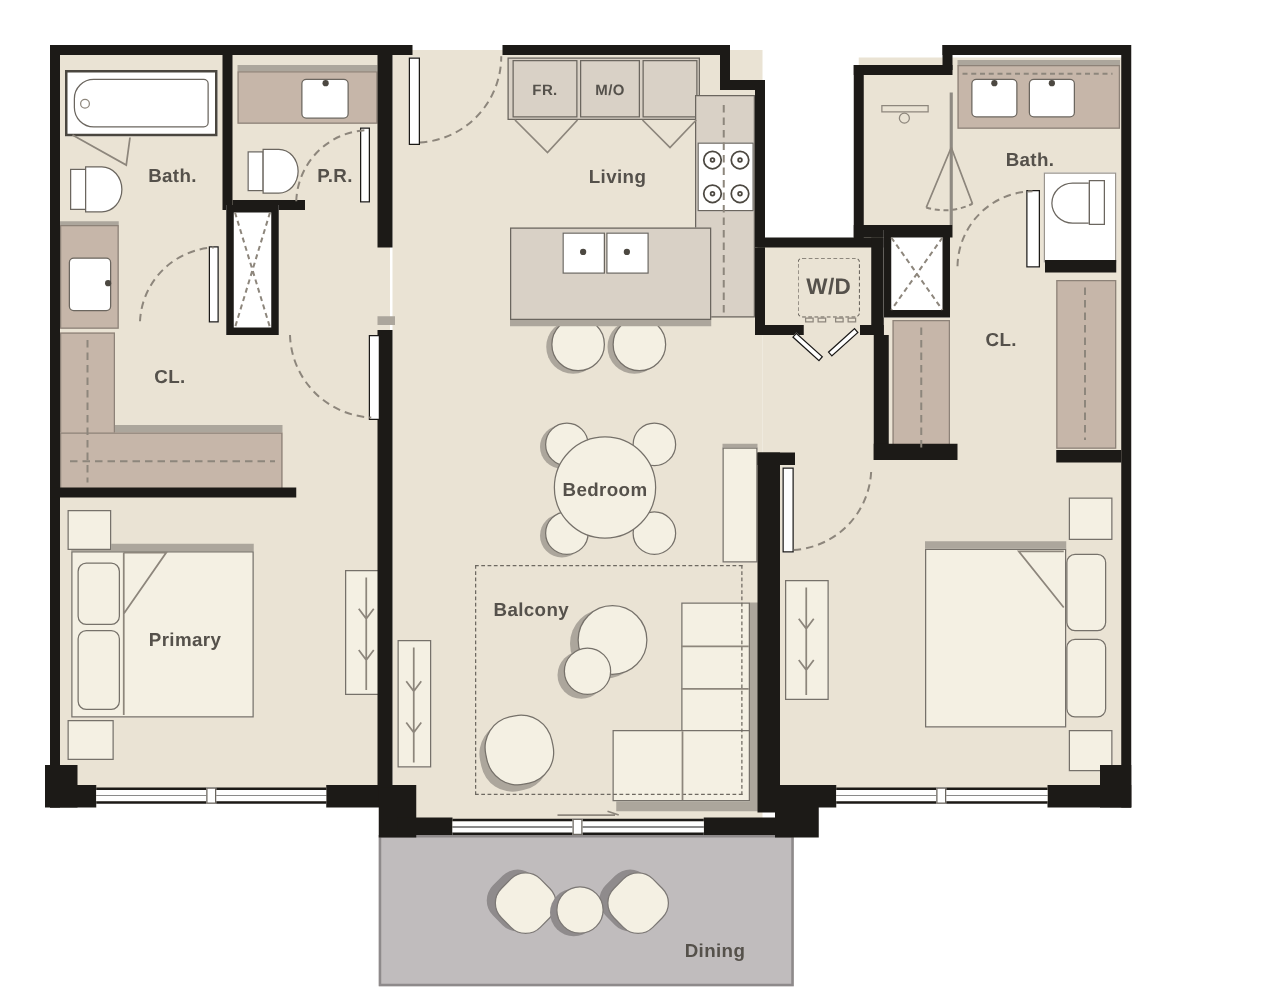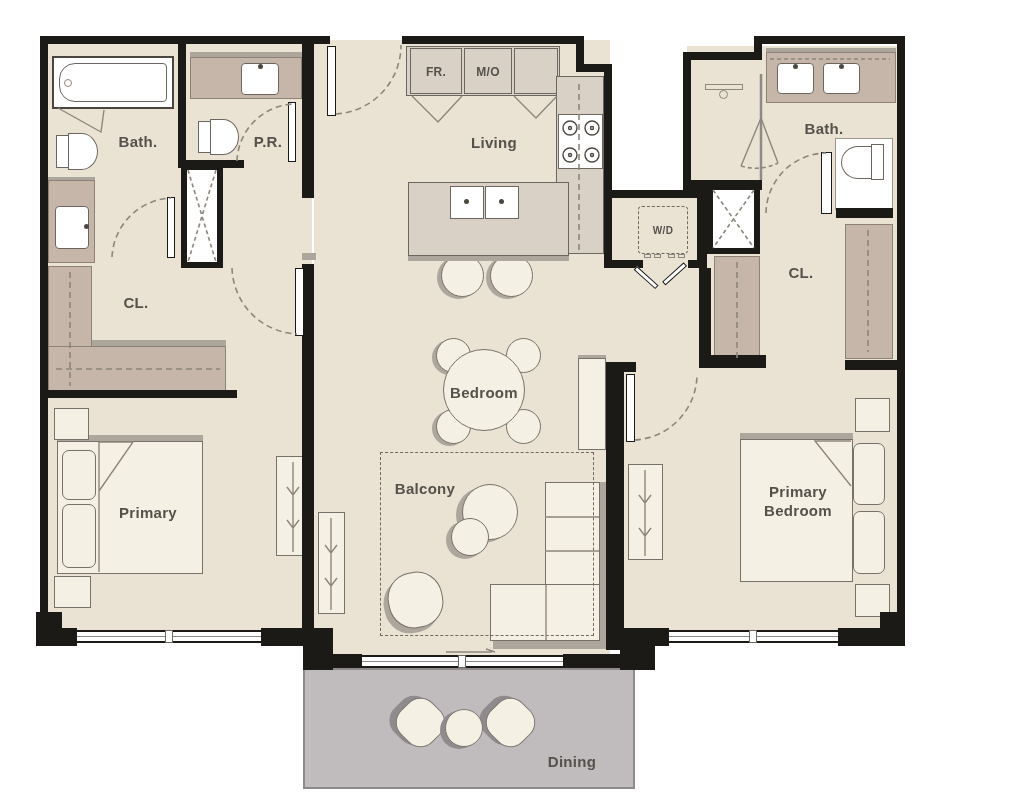--- a/index.html
+++ b/index.html
@@ -10,21 +10,21 @@
   .cab{background:var(--cabinet);border:1px solid var(--outline);z-index:3;}
   .wood{background:var(--wood);border:1px solid #8d8278;z-index:3;}
   .fur{background:var(--cream);border:1.5px solid #76716a;z-index:3;}
   .wht{background:#fff;border:1.5px solid var(--outline);z-index:4;}
   .sh{background:var(--shade);z-index:2;}
   .win{background:linear-gradient(#fff 42%,#8a8a8a 42%,#8a8a8a 56%,#fff 56%);border-top:2.5px solid var(--wall);border-bottom:2.5px solid var(--wall);z-index:6;}
   .shaft{background:#fff;border:6px solid var(--wall);z-index:6;}
   .leaf{background:#fff;border:1.5px solid var(--wall);z-index:7;}
   .lbl{color:var(--label);font-weight:bold;font-size:15px;letter-spacing:.3px;transform:translate(-50%,-50%);white-space:nowrap;z-index:9;text-align:center;}
   .sm{font-size:12px;}
-  .md{font-size:10px;}
+  .md{font-size:18px;}
   .wrap{white-space:normal;width:92px;line-height:1.25;}
   .dot{background:#4c4841;border-radius:50%;z-index:5;}
   .rnd{border-radius:50%;}
   .dash{border:1.5px dashed #6e6961 !important;background:transparent !important;z-index:4;}
   .mk{background:transparent;border:1px solid #8d867c;z-index:4;}
   #ov{position:absolute;left:0;top:0;z-index:8;}
   #ov .d{stroke:var(--line);stroke-width:1.6;fill:none;stroke-dasharray:6 4;}
   #ov .s{stroke:#8d867c;stroke-width:1.4;fill:none;}
   #ov .k{stroke:#4c4841;stroke-width:1.4;fill:none;}
   .balc{background:var(--balcony);border:2px solid #8e8a8b;z-index:1;}
@@ -238,16 +238,15 @@
   <div class="lbl" style="left:494px;top:142px;">Living</div>
   <div class="lbl sm" style="left:436px;top:72px;">FR.</div>
   <div class="lbl sm" style="left:488px;top:72px;">M/O</div>
   <div class="lbl md" style="left:663px;top:230px;">W/D</div>
   <div class="lbl" style="left:136px;top:302px;">CL.</div>
   <div class="lbl" style="left:801px;top:272px;">CL.</div>
   <div class="lbl" style="left:824px;top:128px;">Bath.</div>
   <div class="lbl" style="left:148px;top:512px;">Primary</div>
   <div class="lbl" style="left:484px;top:392px;">Bedroom</div>
   <div class="lbl" style="left:425px;top:488px;">Balcony</div>
-  <div class="lbl wrap" style="left:798px;top:502px;">Primary Bedroom</div>
   <div class="lbl" style="left:572px;top:761px;">Dining</div>
 
 </div>
 
 </body></html>

